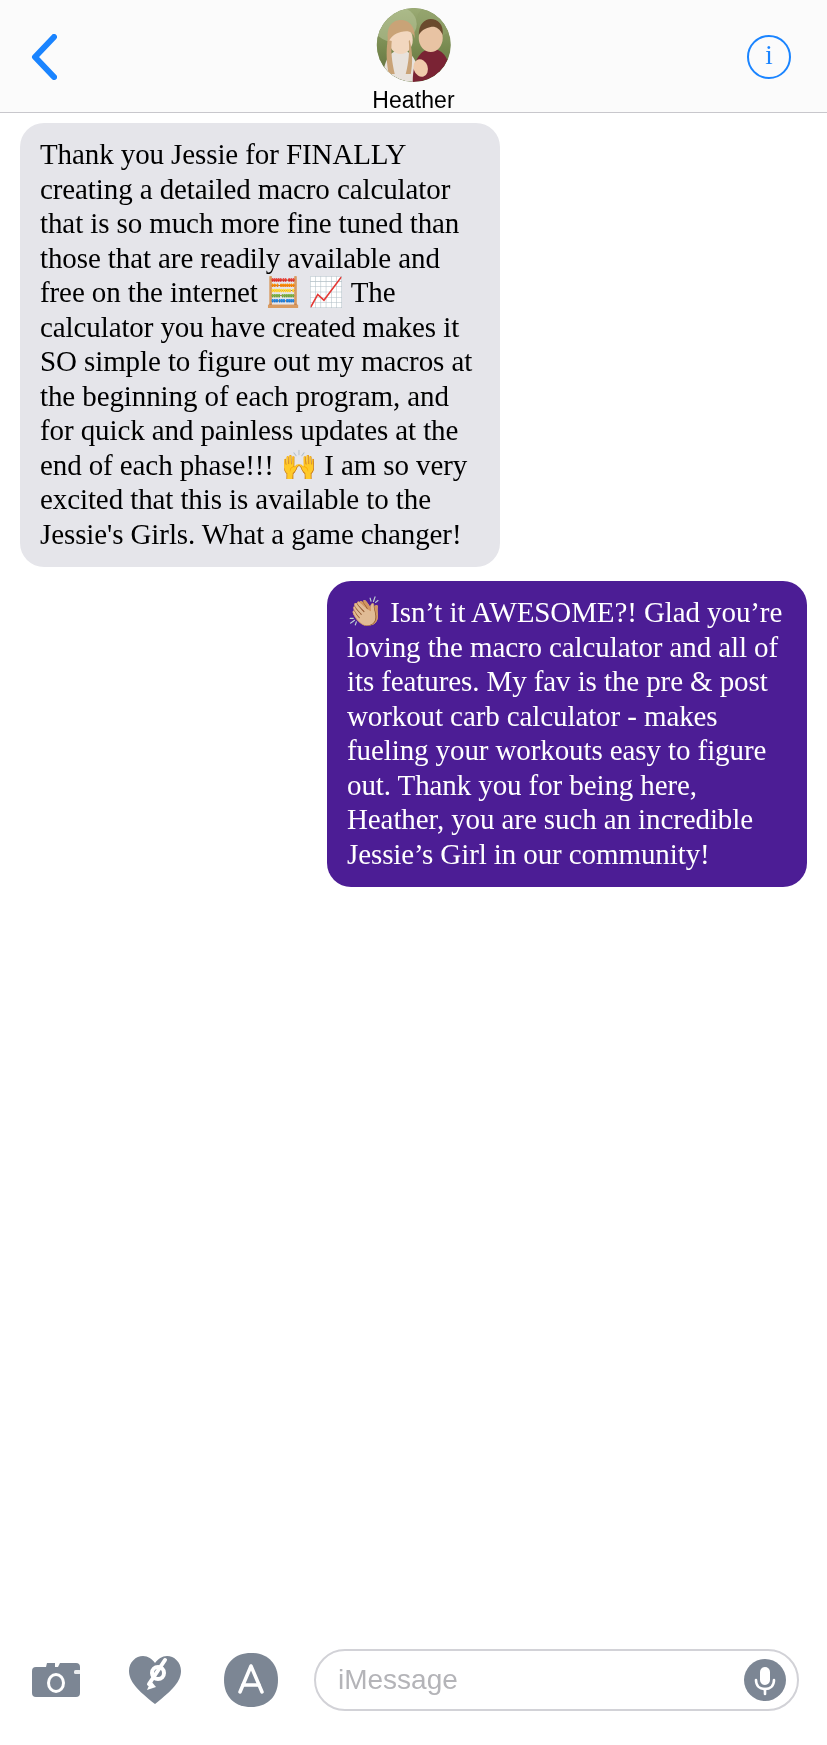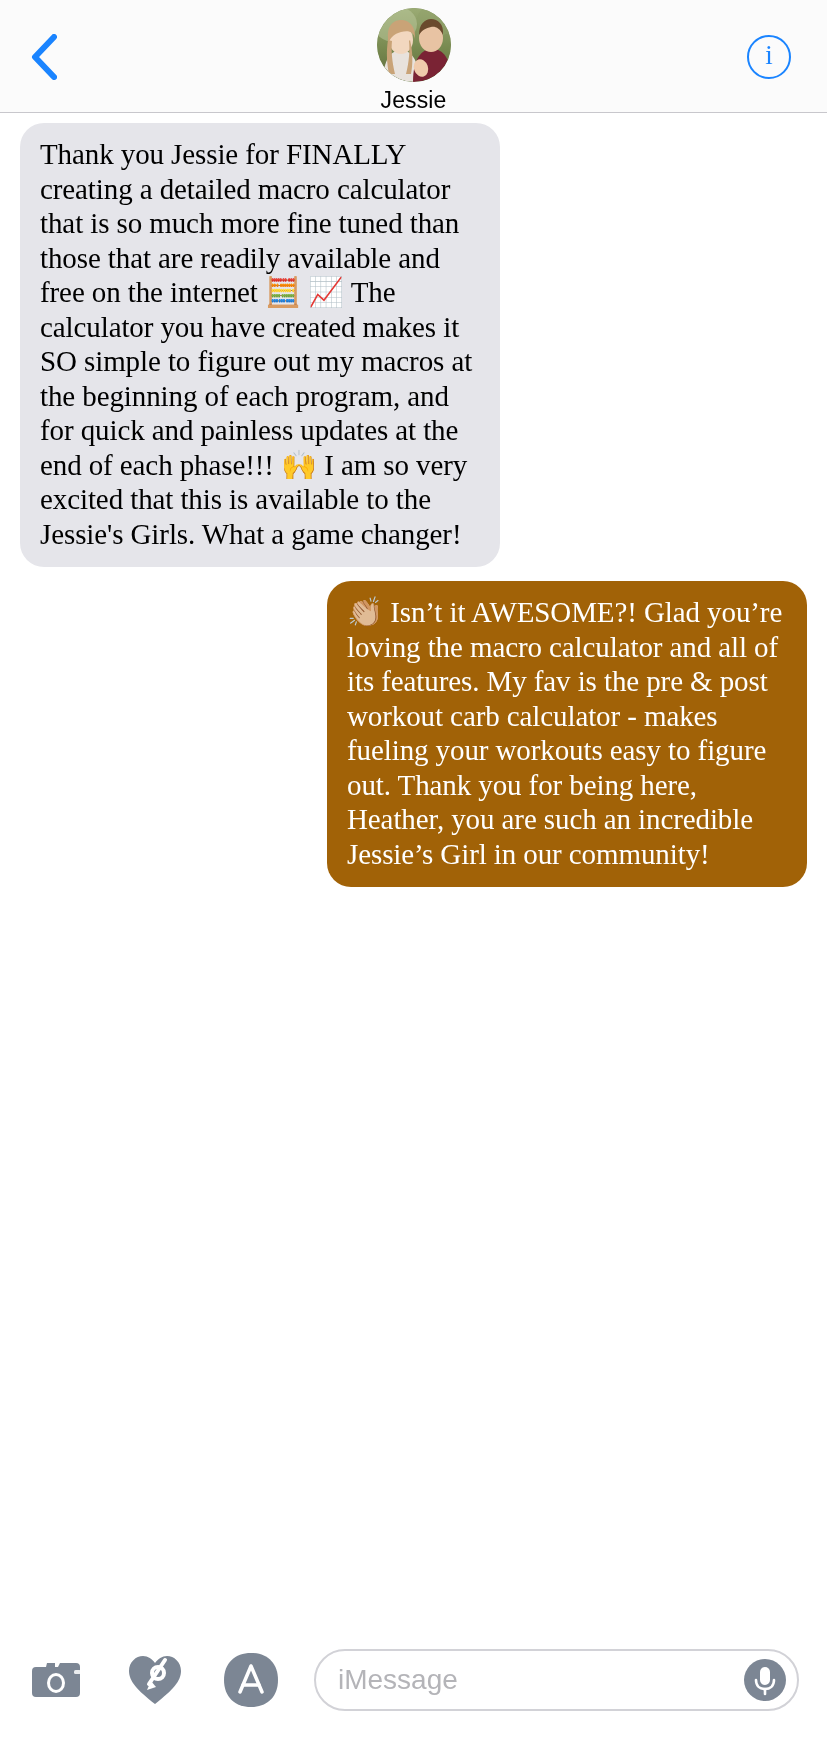--- a/index.html
+++ b/index.html
@@ -136,21 +136,21 @@
     letter-spacing: -0.1px;
     font-family: Liberation Serif, serif;
   }
 
   .bubble.gray {
     background: #e5e5ea;
     color: #000000;
   }
 
   .bubble.blue {
-    background: #a16207;
+    background: #4c1d95;
     color: #ffffff;
   }
 
   
   .toolbar {
     flex: 0 0 118px;
     height: 118px;
     background: #ffffff;
     display: flex;
     align-items: center;
@@ -246,21 +246,21 @@
             <path d="M33 32 C36 44 36 56 34 66 L29 66 C32 54 33 42 32 33 Z" fill="#c9a377"></path>
 
             <path d="M36 74 C36 50 45 41 55 41 C67 41 74 51 74 74 Z" fill="#7a2334"></path>
             <ellipse cx="54" cy="30" rx="12" ry="14" fill="#e8c3a3"></ellipse>
             <path d="M42 27 C42 16 48 11 54 11 C61 11 67 16 66 27 C63 20 58 18 54 19 C49 20 45 22 42 27 Z" fill="#6a4a2d"></path>
 
             <ellipse cx="44" cy="60" rx="7" ry="9" fill="#f0cbac" transform="rotate(-18 44 60)"></ellipse>
           </g>
         </svg>
       </div>
-      <div class="contact-name">Jessie</div>
+      <div class="contact-name">Heather</div>
     </div>
 
     <div class="info-button">
       <div class="info-circle">i</div>
     </div>
   </div>
 
   <div class="messages">
 
     <div class="msg-row incoming">

